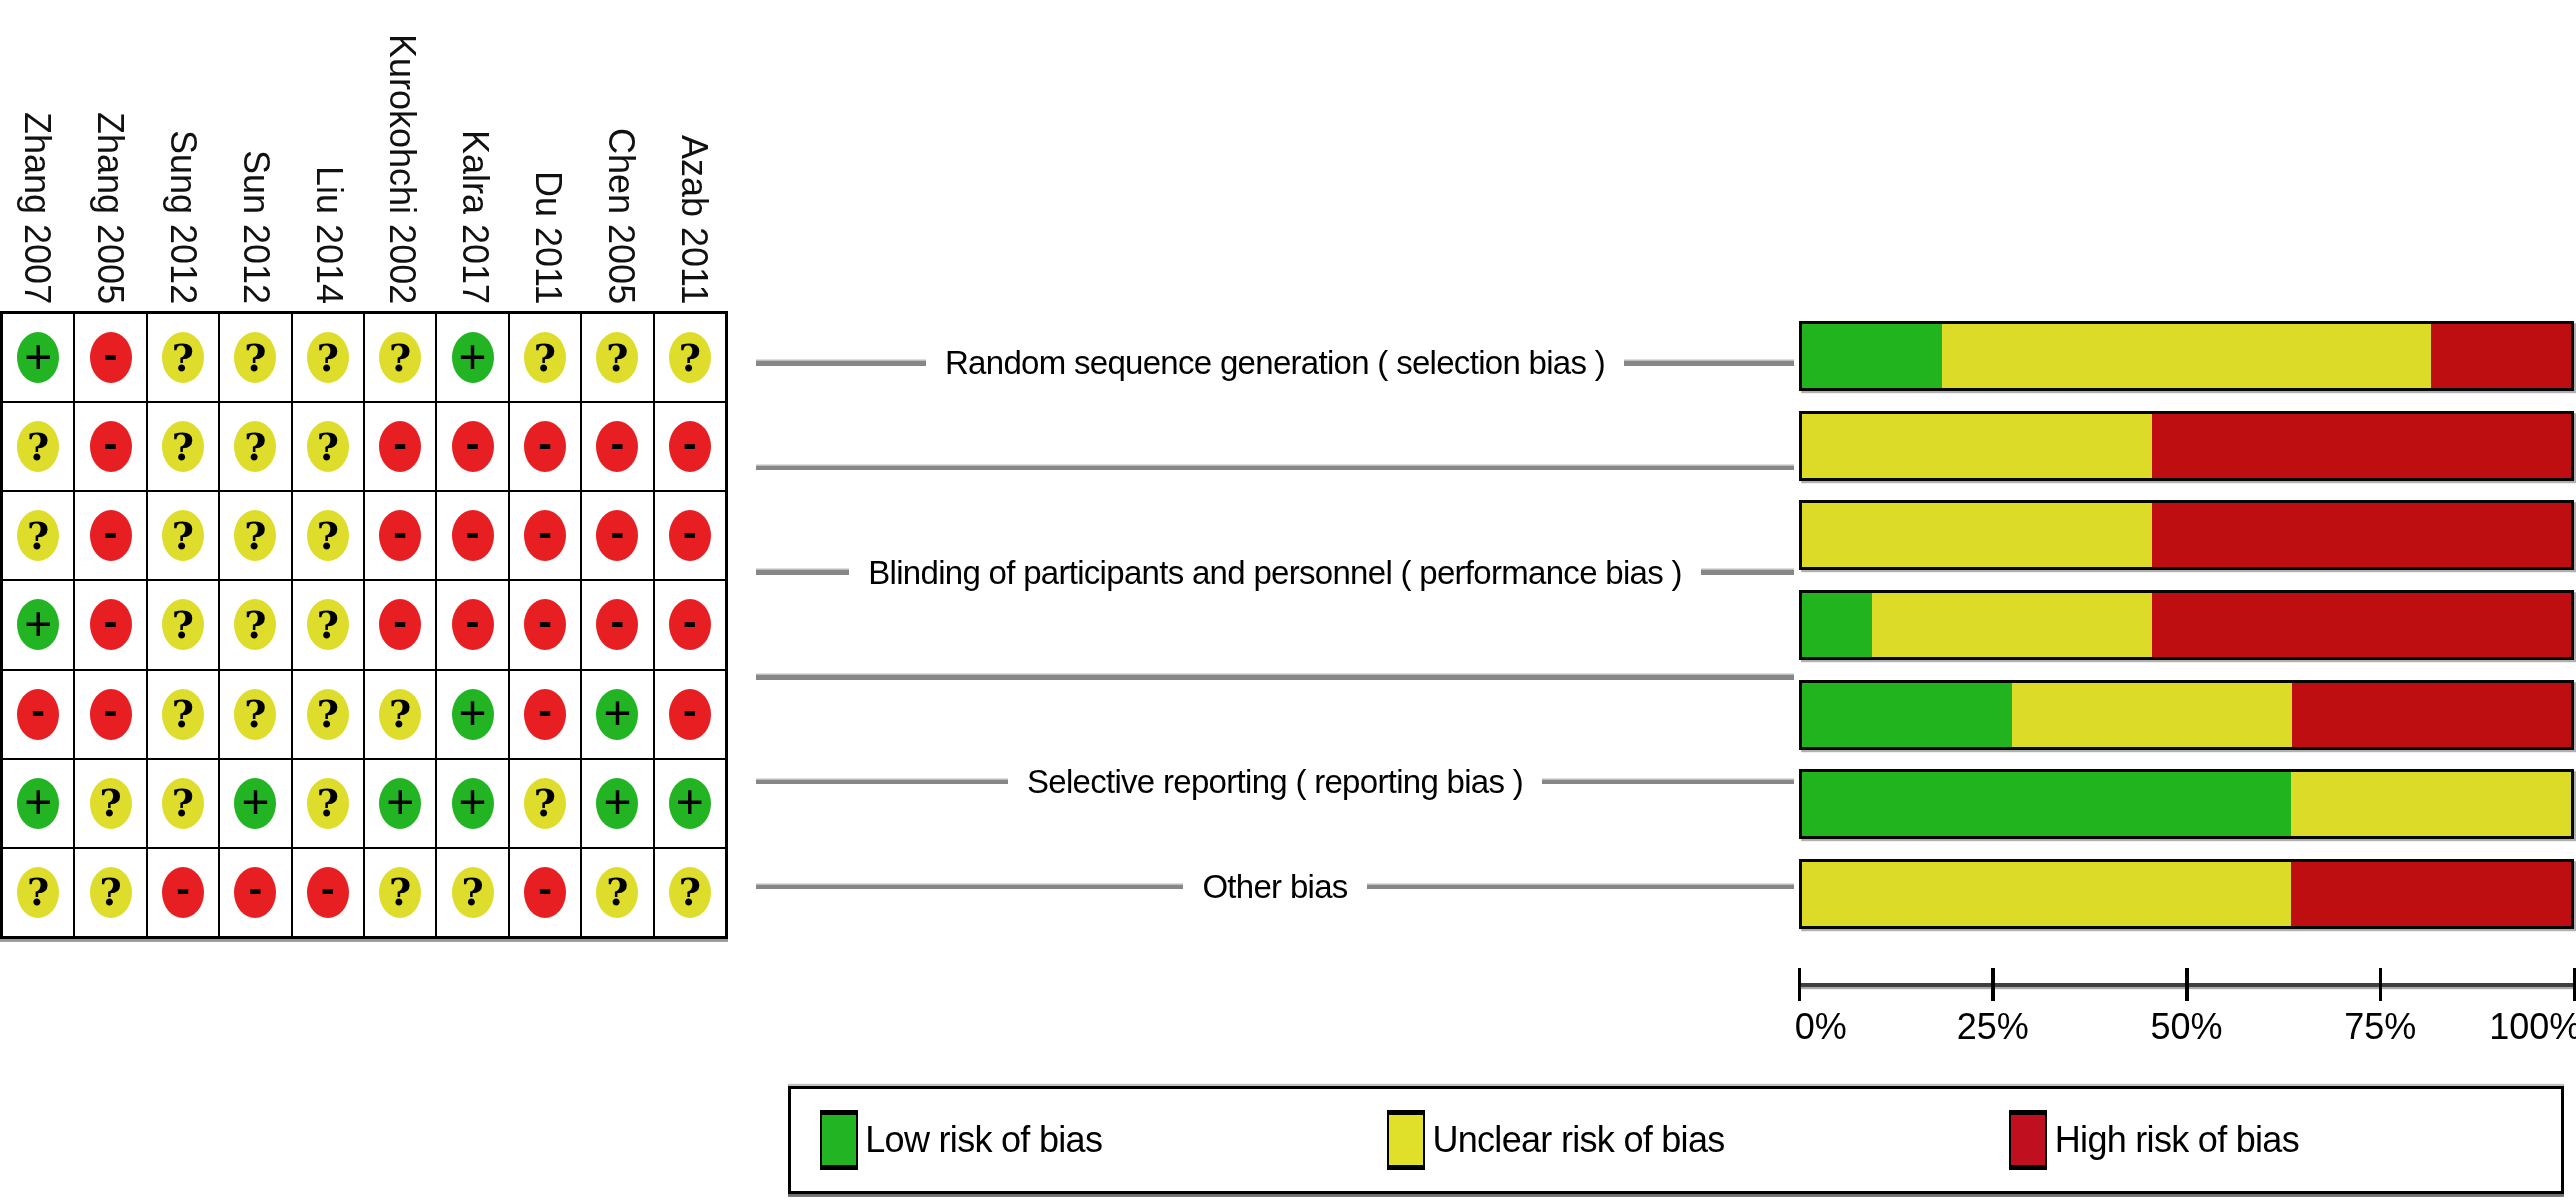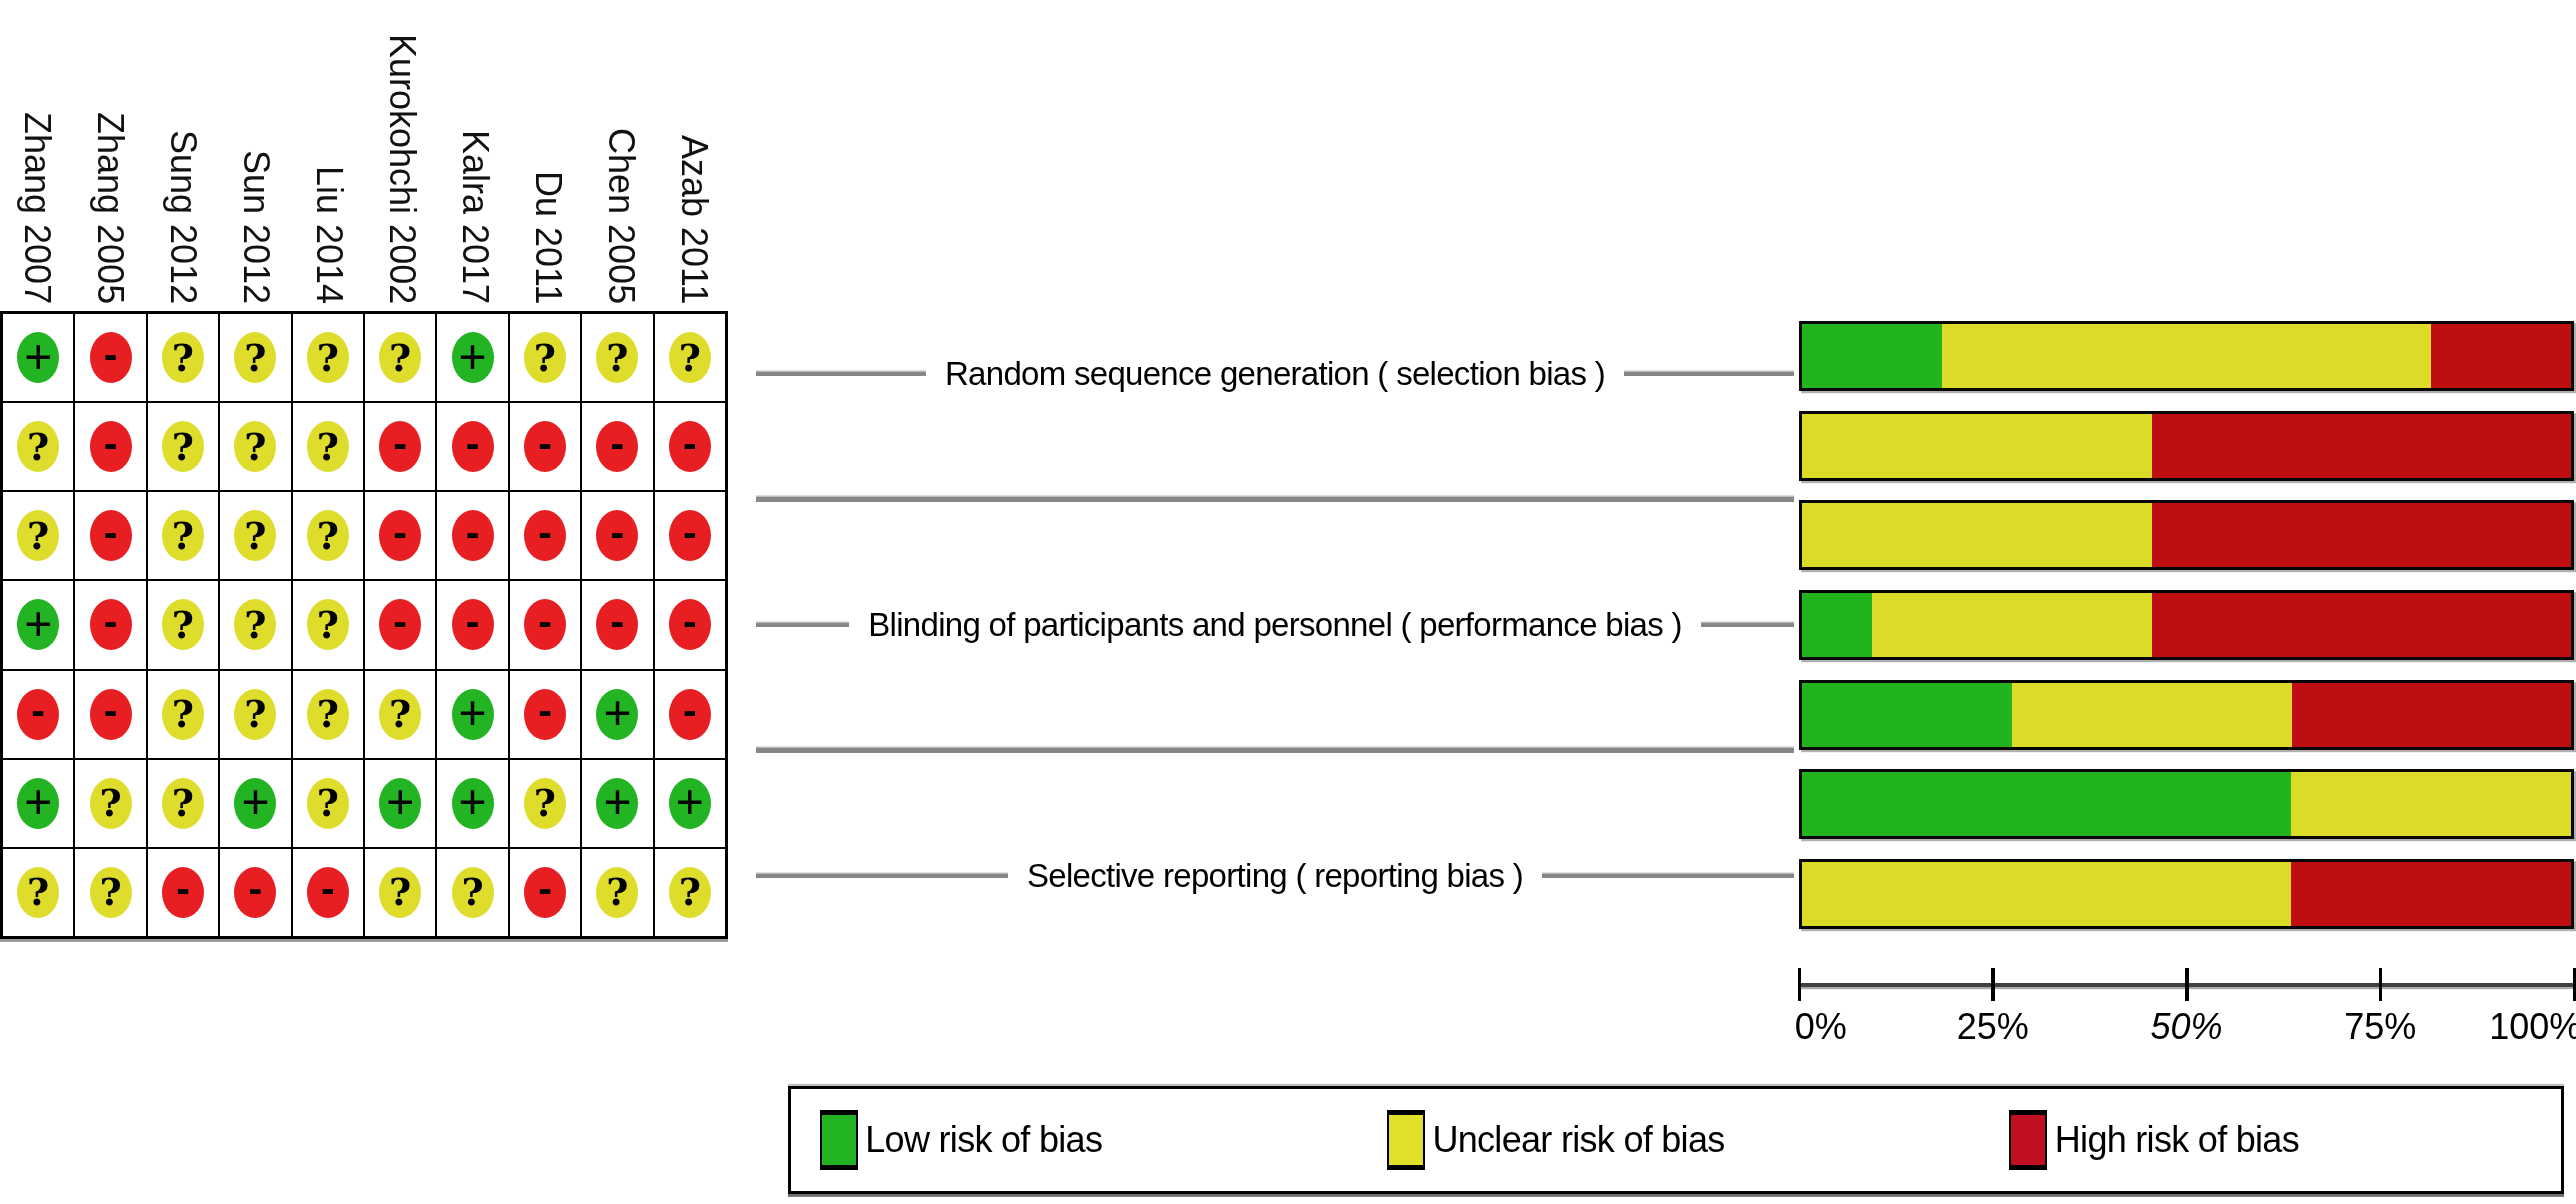--- a/index.html
+++ b/index.html
@@ -516,20 +516,25 @@
       </div>
       <div class="domain-row">
         <div class="leader-line"></div>
         <div class="leader-line"></div>
       </div>
       <div class="domain-row">
         <div class="leader-line"></div>
         <div class="domain-text">Selective reporting ( reporting bias )</div>
         <div class="leader-line"></div>
       </div>
+      <div class="domain-row">
+        <div class="leader-line"></div>
+        <div class="domain-text">Other bias</div>
+        <div class="leader-line"></div>
+      </div>
     </div>
   <div id="bars">
       <div class="bar-row">
         <div class="bar">
           <div class="bar-seg" style="width: 18.2%; background: rgb(33, 180, 30);"></div>
           <div class="bar-seg" style="width: 63.6%; background: rgb(220, 219, 39);"></div>
           <div class="bar-seg" style="width: 18.2%; background: rgb(190, 14, 18);"></div>
         </div>
       </div>
       <div class="bar-row">
@@ -571,21 +576,21 @@
         </div>
       </div>
     </div>
   <div id="axis">
     <div id="axis-line"></div>
   <div class="axis-tick" style="left: calc(0% - 1.5px);"></div>
       <div class="axis-tick-label" style="left: 0%; transform: translateX(-8%);">0%</div>
       <div class="axis-tick" style="left: calc(25% - 1.5px);"></div>
       <div class="axis-tick-label" style="left: 25%; transform: translateX(-50%);">25%</div>
       <div class="axis-tick" style="left: calc(50% - 1.5px);"></div>
-      <div class="axis-tick-label" style="left: 50%; transform: translateX(-50%); font-style: italic;">50%</div>
+      <div class="axis-tick-label" style="left: 50%; transform: translateX(-50%);">50%</div>
       <div class="axis-tick" style="left: calc(75% - 1.5px);"></div>
       <div class="axis-tick-label" style="left: 75%; transform: translateX(-50%);">75%</div>
       <div class="axis-tick" style="left: calc(100% - 1.5px);"></div>
       <div class="axis-tick-label" style="left: 100%; transform: translateX(-92%);">100%</div>
     </div>
   <div id="legend">
       <div class="legend-entry">
         <div class="legend-swatch" style="background: rgb(34, 180, 34);"></div>
         <span class="legend-text">Low risk of bias</span>
       </div>

